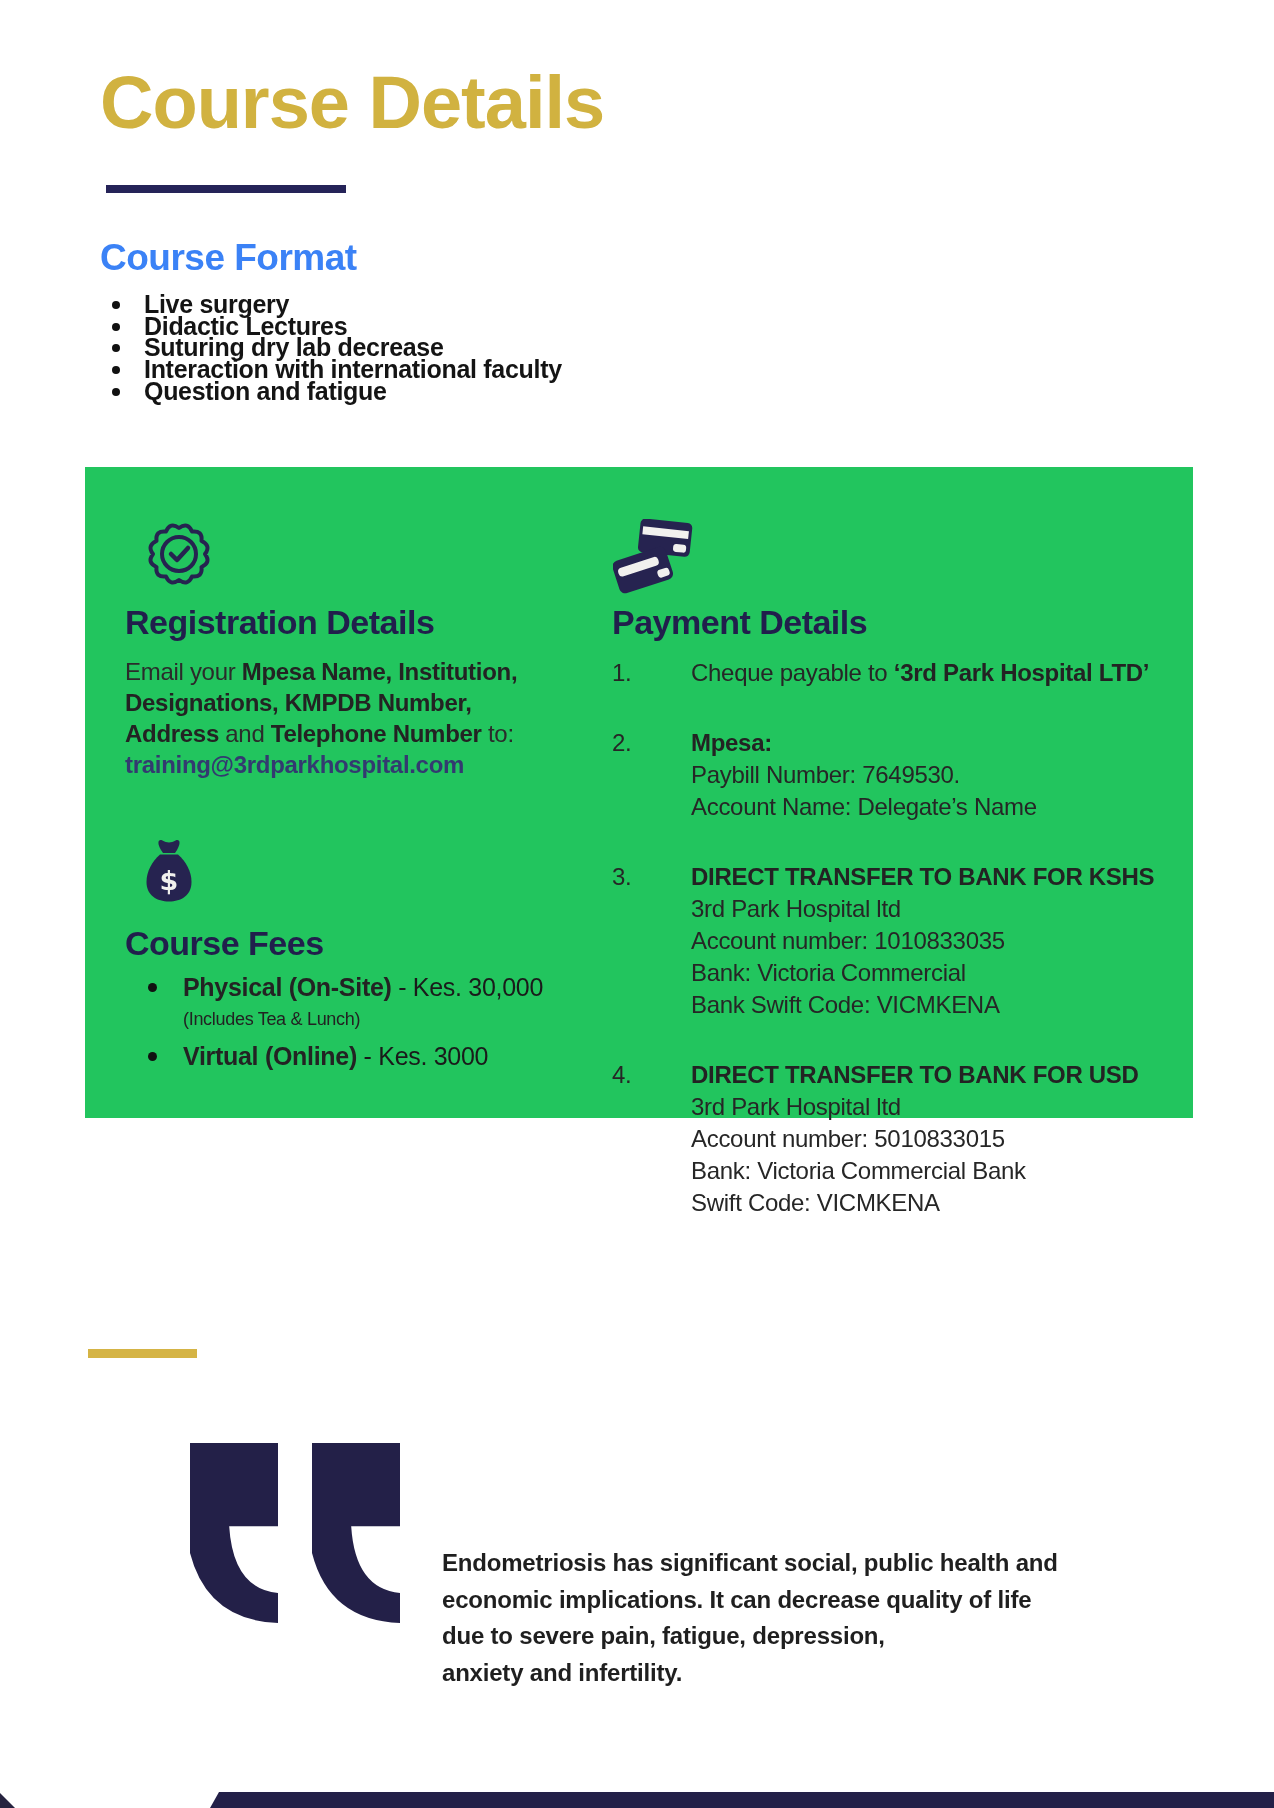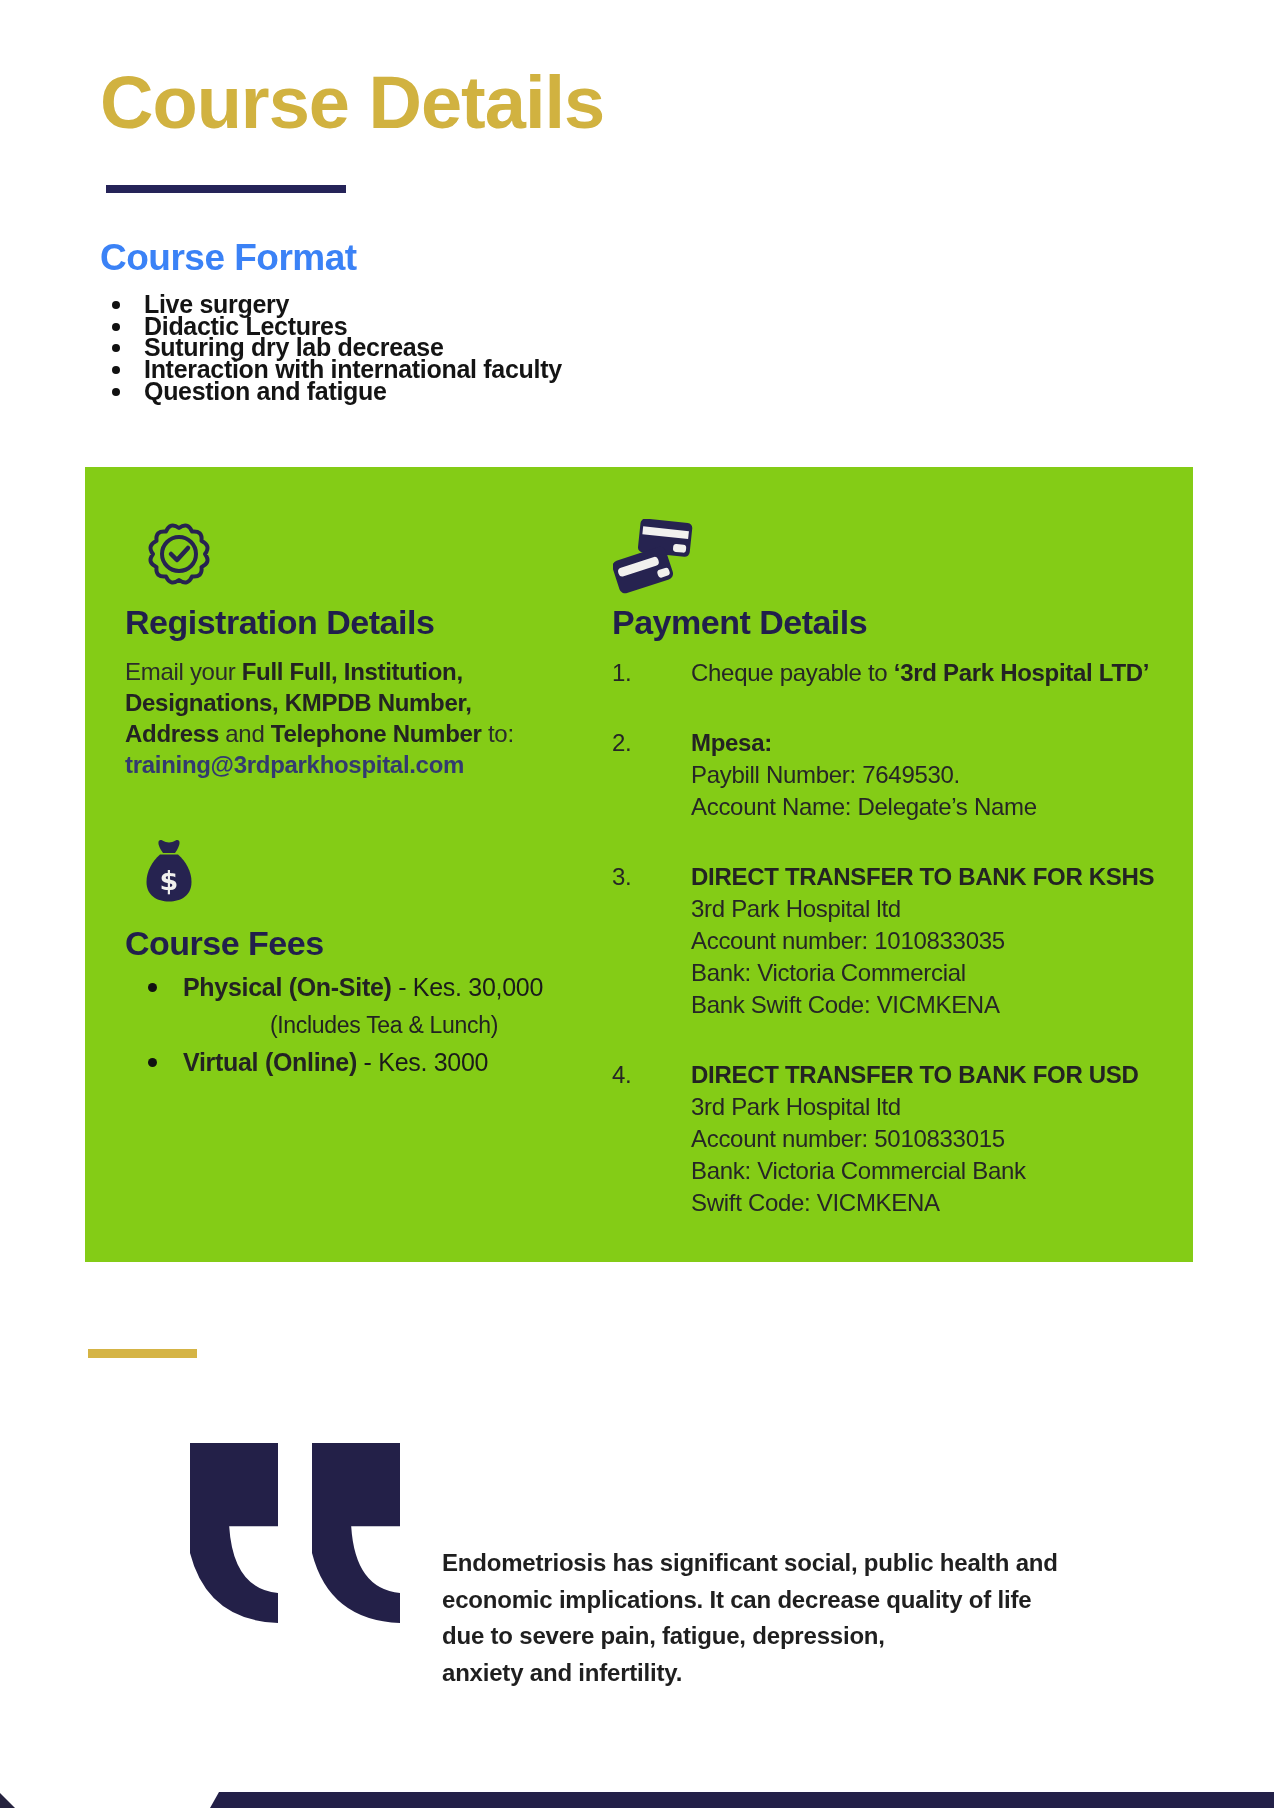--- a/index.html
+++ b/index.html
@@ -13,37 +13,37 @@
 
   
   .cf-heading{position:absolute;left:100px;top:237px;margin:0;font-size:37px;font-weight:700;
               color:#3b82f6;letter-spacing:-0.5px;}
   .cf-list{position:absolute;left:104px;top:294px;margin:0;padding:0;list-style:none;
            font-size:25px;line-height:21.7px;letter-spacing:-0.3px;color:#141414;font-weight:700;}
   .cf-item{position:relative;padding-left:40px;}
   .cf-item .dot{position:absolute;left:8px;top:7px;width:8px;height:8px;border-radius:50%;background:#111;}
 
   
-  .panel{position:absolute;left:85px;top:467px;width:1108px;height:795px;background:#84cc16;}
+  .panel{position:absolute;left:85px;top:467px;width:1108px;height:651px;background:#22c55e;}
   .panel h3{margin:0;font-size:34px;font-weight:700;color:#211F4C;letter-spacing:-0.5px;}
   .icon{position:absolute;}
   .reg-icon{left:60px;top:53px;width:68px;height:68px;}
   .money-icon{left:55px;top:370px;width:58px;height:78px;}
   .cards-icon{left:528px;top:52px;width:84px;height:76px;}
   .reg-heading{position:absolute;left:40px;top:136px;}
   .reg-para{position:absolute;left:40px;top:189px;width:450px;font-size:24px;line-height:31px;
             letter-spacing:-0.3px;color:#2b2b2b;}
   .b{font-weight:700;color:#232323;}
   .email-link{color:#333A70;font-weight:700;text-decoration:none;}
   .fees-heading{position:absolute;left:40px;top:457px;}
   .fees-list{position:absolute;left:40px;top:504px;width:460px;}
   .fees-item{position:relative;padding-left:58px;font-size:25px;line-height:33px;letter-spacing:-0.3px;
              color:#1a1a1a;margin-bottom:8px;}
   .fees-item .dot{position:absolute;left:23px;top:12px;width:9px;height:9px;border-radius:50%;background:#111;}
-  .fees-note{font-size:23px;line-height:26px;font-weight:400;color:#222;margin:8px 0 4px 0;text-align:center;}
+  .fees-note{font-size:18px;line-height:26px;font-weight:400;color:#222;margin:2px 0 4px 0;}
   .pay-heading{position:absolute;left:527px;top:136px;}
   .pay-list{position:absolute;left:527px;top:190px;width:575px;font-size:24px;line-height:32px;
             letter-spacing:-0.3px;color:#262626;}
   .pay-item{display:flex;margin-bottom:38px;}
   .pay-num{flex:none;width:34px;}
   .pay-body{flex:1;margin-left:45px;}
 
   
   .gold-dash{position:absolute;left:88px;top:1349px;width:109px;height:9px;background:#D5B445;}
   .quote-mark{position:absolute;top:1443px;width:88px;height:180px;}
@@ -82,21 +82,21 @@
 
     <span class="icon reg-icon">
       <svg viewBox="0 0 68 68" width="68" height="68">
         <path d="M60,34 Q66.4,42.7 56.5,47 Q57.7,57.7 47,56.5 Q42.7,66.4 34,60 Q25.3,66.4 21,56.5 Q10.3,57.7 11.5,47 Q1.6,42.7 8,34 Q1.6,25.3 11.5,21 Q10.3,10.3 21,11.5 Q25.3,1.6 34,8 Q42.7,1.6 47,11.5 Q57.7,10.3 56.5,21 Q66.4,25.3 60,34 Z" fill="none" stroke="#262350" stroke-width="4" stroke-linejoin="round"></path>
         <circle cx="34" cy="34" r="17" fill="none" stroke="#262350" stroke-width="4"></circle>
         <path d="M26,34 l6,6 l11,-12" fill="none" stroke="#262350" stroke-width="4.5" stroke-linecap="round" stroke-linejoin="round"></path>
       </svg>
     </span>
     <h3 class="reg-heading">Registration Details</h3>
     <div class="reg-para">
-      <div><span>Email your </span><span class="b">Full Full, Institution,</span></div>
+      <div><span>Email your </span><span class="b">Mpesa Name, Institution,</span></div>
       <div><span class="b">Designations, KMPDB Number,</span></div>
       <div><span class="b">Address</span><span> and </span><span class="b">Telephone Number</span><span> to:</span></div>
       <div><a class="email-link" href="#">training@3rdparkhospital.com</a></div>
     </div>
 
     <span class="icon money-icon">
       <svg viewBox="0 0 58 78" width="58" height="78">
         <path d="M21,13 C17,6 18,2 22,3.2 c2.6,1.5 5,2.2 7,2.2 s4.4,-0.7 7,-2.2 c4,-1.2 5,2.8 1,9.8 l-2,3 h-12 z" fill="#262350"></path>
         <path d="M20,17.5 h18 c8,7 13.5,17 13.5,27.5 0,13.5 -10.5,19.5 -22.5,19.5 C17,64.5 6.5,58.5 6.5,45 6.5,34.5 12,24.5 20,17.5 z" fill="#262350"></path>
         <text x="29" y="53" text-anchor="middle" font-family="DejaVu Sans, sans-serif" font-size="27" font-weight="bold" fill="#F1F0EE">$</text>

